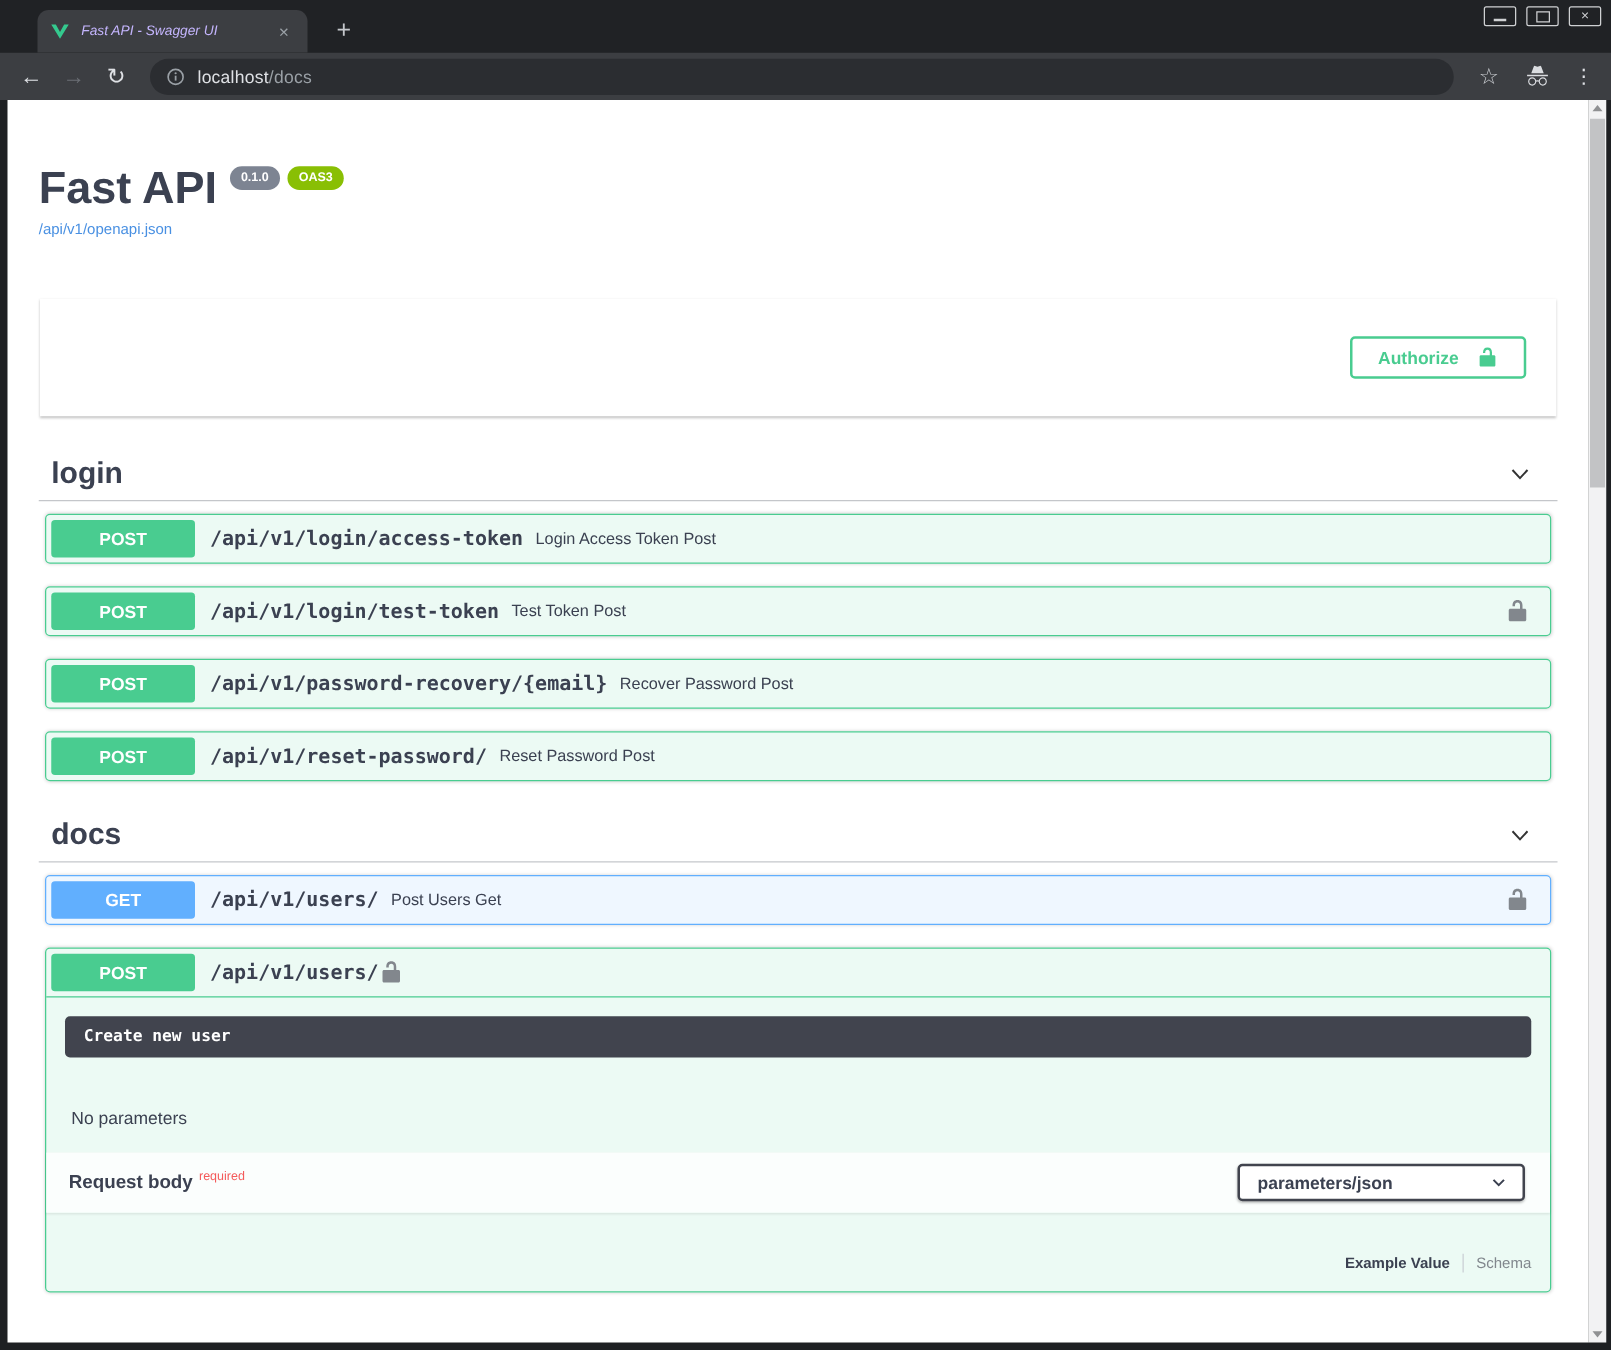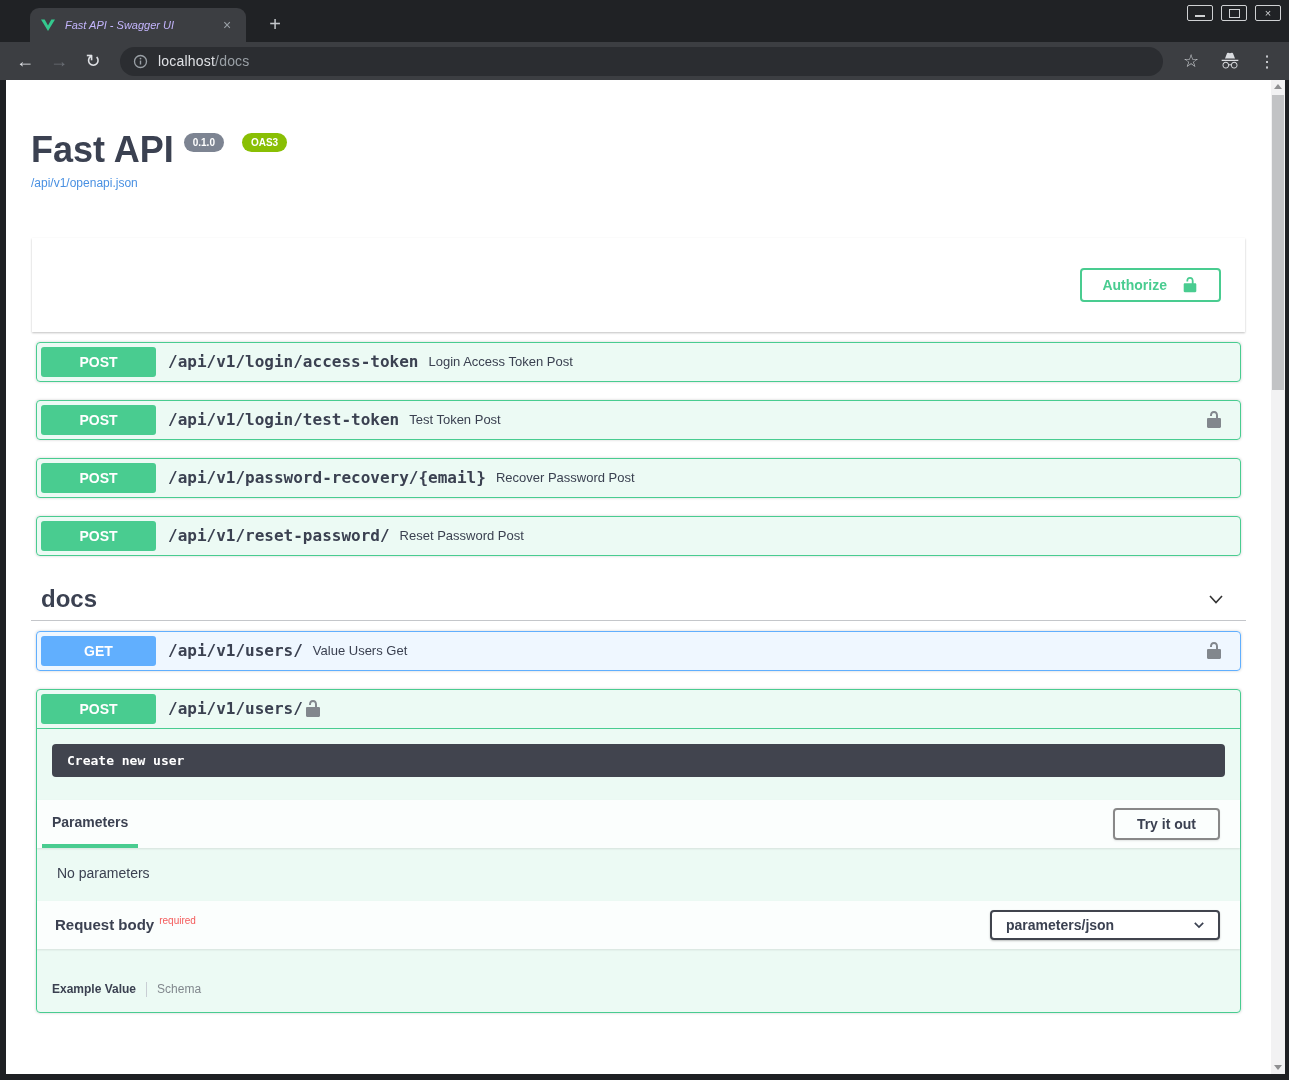--- a/index.html
+++ b/index.html
@@ -44,21 +44,21 @@
   .scroll-arrow-up { position: absolute; top: 4px; left: 3px; width: 0; height: 0;
                      border-left: 4px solid transparent; border-right: 4px solid transparent; border-bottom: 5px solid #8f9092; }
   .scroll-thumb { position: absolute; top: 15px; left: 1px; width: 12px; height: 295px; background: #c2c3c5; }
   .scroll-arrow-down { position: absolute; bottom: 4px; left: 3px; width: 0; height: 0;
                        border-left: 4px solid transparent; border-right: 4px solid transparent; border-top: 5px solid #8f9092; }
 
   
   .swagger-inner { padding: 0 20px; }
   .info-block { margin: 50px 5px 0; }
   .api-title { font-size: 36px; font-weight: bold; color: #3b4151; display: flex; align-items: flex-start; line-height: 1.1; }
-  .badges { display: inline-flex; gap: 18px; margin: 3px 0 0 10px; }
+  .badges { display: inline-flex; gap: 6px; margin: 3px 0 0 10px; }
   .badge { font-size: 10px; font-weight: bold; color: #fff; padding: 3px 9px; border-radius: 57px; line-height: 1.3; }
   .badge.version { background: #7d8492; }
   .badge.oas { background: #89bf04; }
   .spec-link { display: inline-block; margin-top: 6px; font-size: 12px; color: #4990e2; text-decoration: none; cursor: pointer; }
 
   .scheme-container { margin: 47px 6px 0; background: #fff; box-shadow: 0 1px 2px 0 rgba(0,0,0,.25);
                       padding: 30px 24px; display: flex; justify-content: flex-end; }
   .authorize-btn { display: flex; align-items: center; gap: 14px; border: 2px solid #49cc90; border-radius: 4px;
                    padding: 6px 20px; color: #49cc90; font-weight: bold; font-size: 14px; background: transparent; cursor: pointer; }
   .authorize-btn svg { flex-shrink: 0; }
@@ -96,21 +96,21 @@
   .tryout-btn { border: 2px solid #888; border-radius: 4px; padding: 6px 22px; font-weight: bold; font-size: 14px;
                 color: #3b4151; background: transparent; box-shadow: 0 1px 2px rgba(0,0,0,.1); cursor: pointer; }
   .params-body { padding: 17px 20px 20px; }
   .no-params { font-size: 14px; color: #3b4151; }
   .req-body-title { font-weight: bold; font-size: 15px; color: #3b4151; }
   .required-label { color: #f45b5b; font-size: 10px; font-weight: normal; position: relative; top: -6px; margin-left: 5px; }
   .media-select { width: 230px; display: flex; align-items: center; justify-content: space-between;
                   border: 2px solid #41444e; border-radius: 4px; padding: 5px 12px 5px 14px; font-weight: bold;
                   font-size: 14px; color: #3b4151; background: #fff; box-shadow: 0 1px 2px rgba(0,0,0,.25); cursor: pointer; }
   .model-example { padding: 33px 15px 15px; }
-  .example-tabs { display: flex; align-items: center; font-size: 12px; }
+  .example-tabs { display: flex; align-items: center; font-size: 12px; justify-content: flex-end; }
   .tab-example { font-weight: bold; color: #3b4151; cursor: pointer; }
   .tab-sep { width: 1px; height: 15px; background: #c9ced4; margin: 0 10px; }
   .tab-schema { color: #81878d; cursor: pointer; }
 </style>
 </head>
 <body>
 
 <div class="window">
 
   <div class="titlebar">
@@ -178,20 +178,28 @@
             <span>Authorize</span>
             <span style="display:flex;">
               <svg width="18" height="18" viewBox="0 0 20 20" fill="#49cc90">
                   <path d="M15.8 8H14V5.6C14 2.703 12.665 1 10 1 7.334 1 6 2.703 6 5.6V6h2v-.801C8 3.754 8.797 3 10 3c1.203 0 2 .754 2 2.199V8H4.2c-.662 0-1.2.538-1.2 1.2v7.6c0 .662.538 1.2 1.2 1.2h11.6c.662 0 1.2-.538 1.2-1.2V9.2c0-.662-.538-1.2-1.2-1.2z"></path>
                 </svg>
             </span>
           </button>
         </div>
 
         <div class="op-section">
+          <div class="opblock-tag">
+            <span>login</span>
+            <span class="chevron-icon">
+              <svg width="20" height="20" viewBox="0 0 20 20" fill="none">
+                  <polyline points="4,7 10,13.5 16,7" stroke="#333" stroke-width="1.6"></polyline>
+                </svg>
+            </span>
+          </div>
 
           <div class="opblock post">
             <div class="opblock-summary">
               <span class="method-badge">POST</span>
               <span class="op-path">/api/v1/login/access-token</span>
               <span class="op-summary">Login Access Token Post</span>
             </div>
           </div>
 
           <div class="opblock post">
@@ -231,21 +239,21 @@
               <svg width="20" height="20" viewBox="0 0 20 20" fill="none">
                   <polyline points="4,7 10,13.5 16,7" stroke="#333" stroke-width="1.6"></polyline>
                 </svg>
             </span>
           </div>
 
           <div class="opblock get">
             <div class="opblock-summary">
               <span class="method-badge">GET</span>
               <span class="op-path">/api/v1/users/</span>
-              <span class="op-summary">Value Users Get</span>
+              <span class="op-summary">Post Users Get</span>
               <span class="row-lock">
                 <svg width="20" height="20" viewBox="0 0 20 20" fill="#82878d">
                     <path d="M15.8 8H14V5.6C14 2.703 12.665 1 10 1 7.334 1 6 2.703 6 5.6V6h2v-.801C8 3.754 8.797 3 10 3c1.203 0 2 .754 2 2.199V8H4.2c-.662 0-1.2.538-1.2 1.2v7.6c0 .662.538 1.2 1.2 1.2h11.6c.662 0 1.2-.538 1.2-1.2V9.2c0-.662-.538-1.2-1.2-1.2z"></path>
                   </svg>
               </span>
             </div>
           </div>
 
           <div class="opblock post is-open">
             <div class="opblock-summary">
@@ -256,24 +264,20 @@
                     <path d="M15.8 8H14V5.6C14 2.703 12.665 1 10 1 7.334 1 6 2.703 6 5.6V6h2v-.801C8 3.754 8.797 3 10 3c1.203 0 2 .754 2 2.199V8H4.2c-.662 0-1.2.538-1.2 1.2v7.6c0 .662.538 1.2 1.2 1.2h11.6c.662 0 1.2-.538 1.2-1.2V9.2c0-.662-.538-1.2-1.2-1.2z"></path>
                   </svg>
               </span>
             </div>
 
             <div class="opblock-body">
               <div class="op-desc-wrap">
                 <div class="op-desc">Create new user</div>
               </div>
 
-              <div class="section-header parameters">
-                <div class="tab-item">Parameters</div>
-                <button class="tryout-btn">Try it out</button>
-              </div>
 
               <div class="params-body">
                 <div class="no-params">No parameters</div>
               </div>
 
               <div class="section-header request-body">
                 <div class="req-body-title">
                   <span>Request body</span><span class="required-label">required</span>
                 </div>
                 <div class="media-select">

